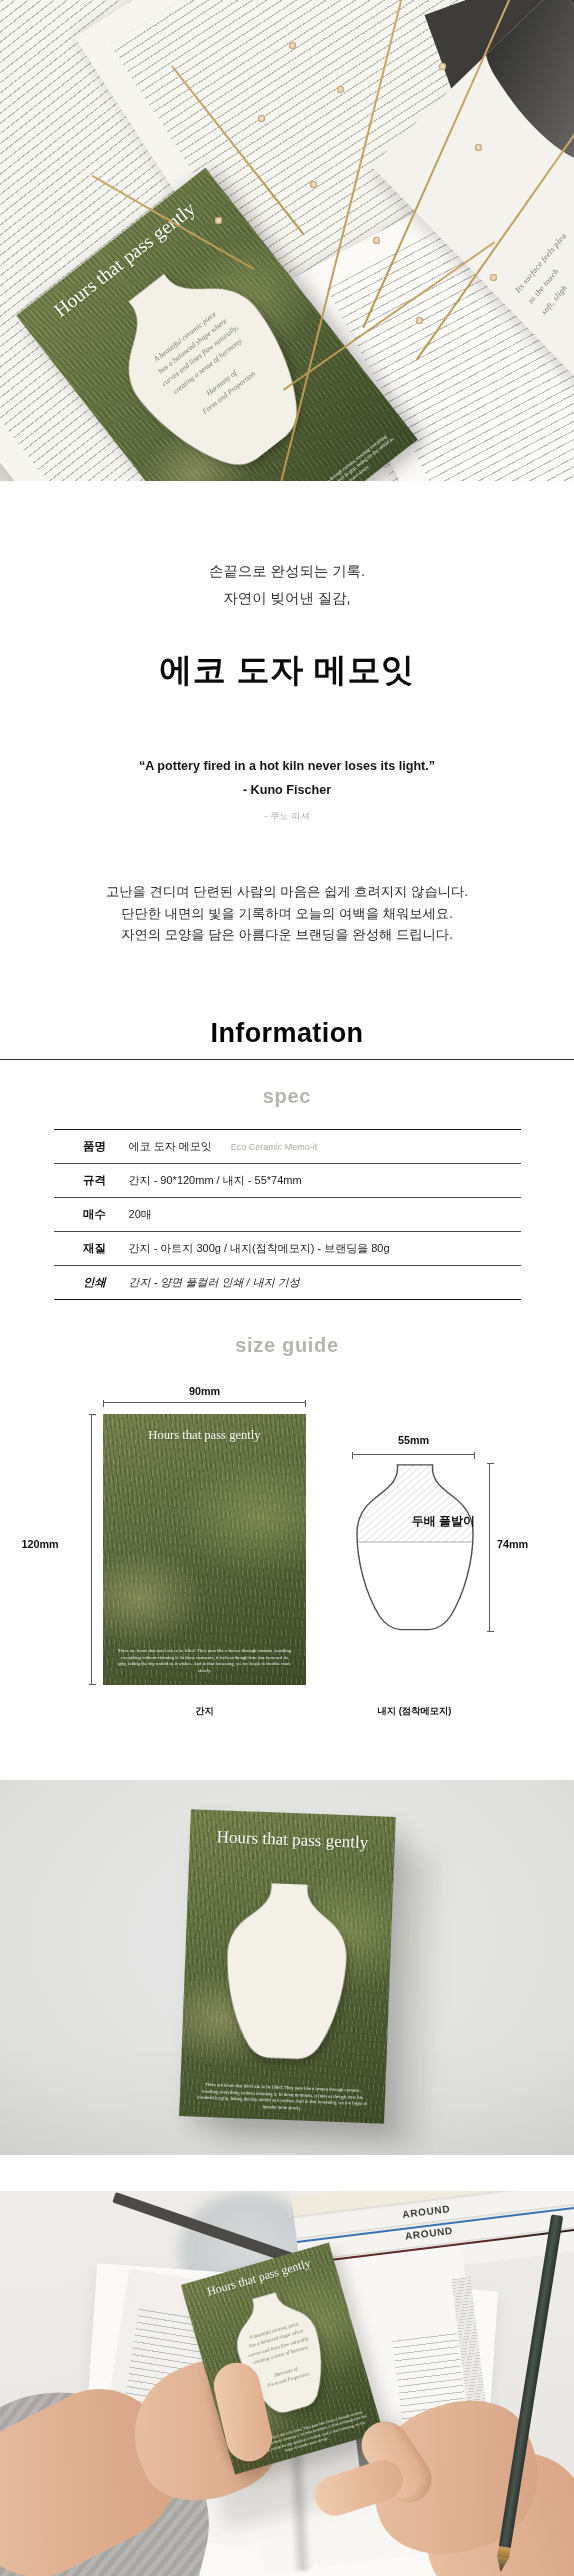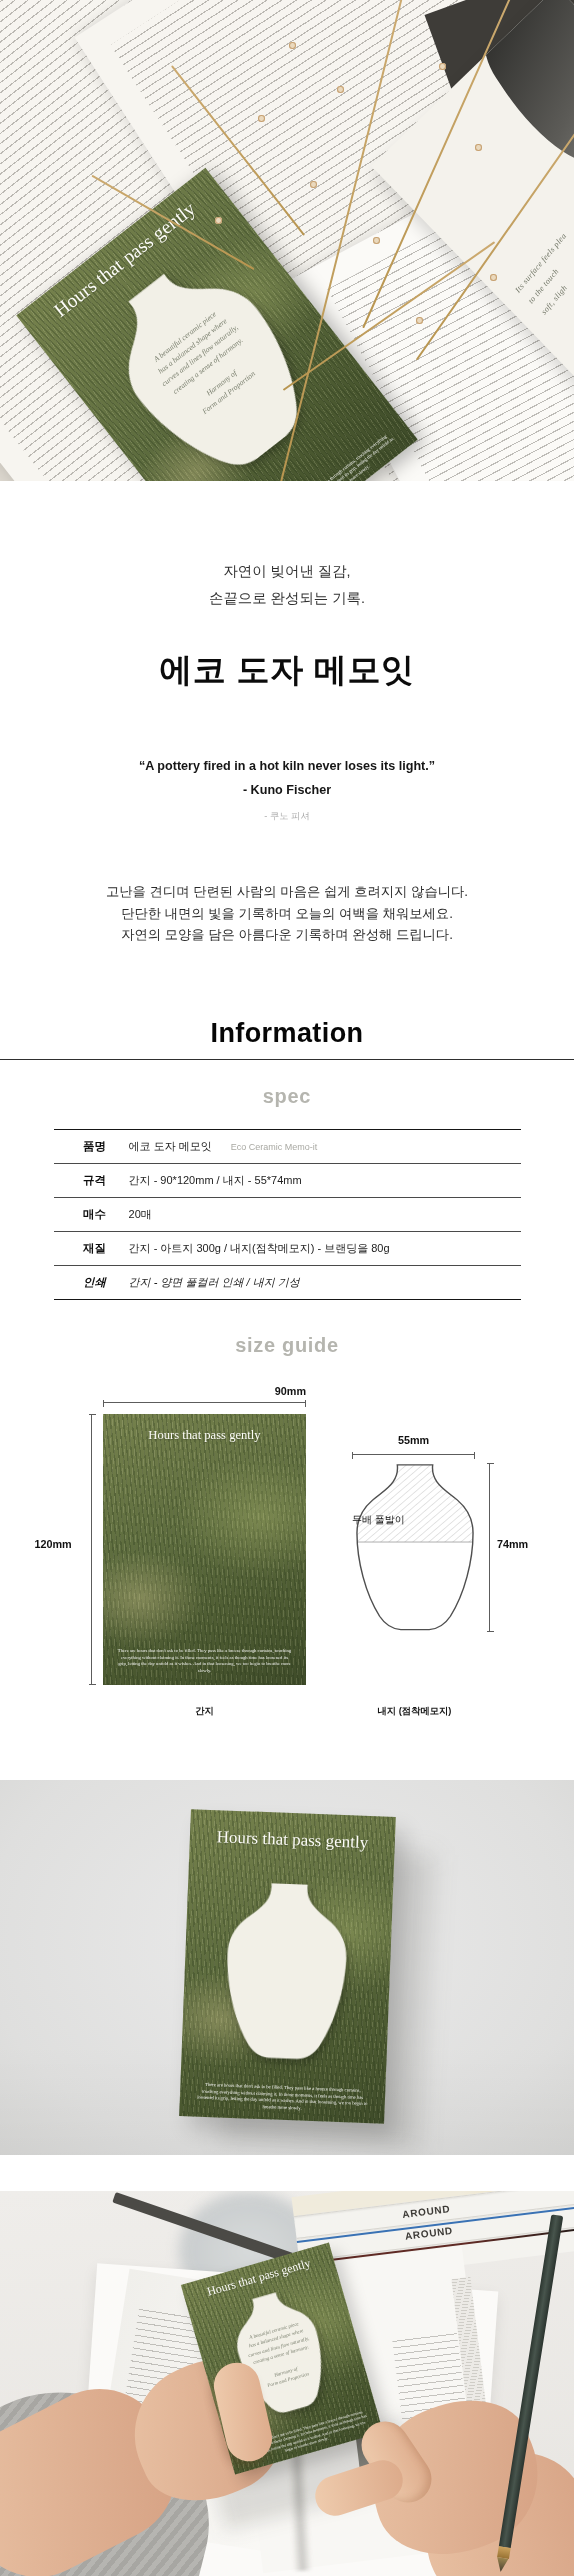--- a/index.html
+++ b/index.html
@@ -75,22 +75,22 @@
   .dim-lbl{position:absolute;font-size:10.8px;font-weight:700;color:#111;}
   .dim-h{position:absolute;height:0;border-top:0.7px solid #5c5c5c;}
   .dim-h::before,.dim-h::after{content:"";position:absolute;top:-2.9px;width:0.7px;height:6.5px;background:#5c5c5c;}
   .dim-h::before{left:0;} .dim-h::after{right:0;}
   .dim-v{position:absolute;width:0;border-left:0.7px solid #5c5c5c;}
   .dim-v::before,.dim-v::after{content:"";position:absolute;left:-2.9px;width:6.5px;height:0.7px;background:#5c5c5c;}
   .dim-v::before{top:0;} .dim-v::after{bottom:0;}
   .sg-card{position:absolute;left:103px;top:32px;width:203px;height:271px;overflow:hidden;}
   .sg-card .card-title{top:14.4px;font-size:12.6px;}
   .sg-card .card-body{left:14.4px;right:14.4px;bottom:10px;font-size:4.7px;line-height:6.8px;}
-  .glue-lbl{position:absolute;left:352px;top:131px;width:123px;text-align:left;
-    font-size:10px;font-weight:400;color:#111;}
+  .glue-lbl{position:absolute;left:352px;top:131px;width:123px;text-align:right;
+    font-size:12px;font-weight:700;color:#111;}
   .caption{position:absolute;top:323px;font-size:9.3px;font-weight:700;color:#151515;text-align:center;}
 
   
   .p2{top:1780px;height:375px;background:
     linear-gradient(rgba(0,0,0,0) 70%,rgba(0,0,0,.035)),
     radial-gradient(445px 330px at 50% 42%,#eaeaea,#dfdfde 68%,#d5d5d3);}
   .p2-shadow{position:absolute;left:226px;top:68px;width:201px;height:298px;transform:rotate(3deg);
     background:rgba(60,60,54,.15);filter:blur(11.5px);}
   .p2-card{position:absolute;left:185px;top:33px;width:205px;height:307px;transform:rotate(2.2deg);
     overflow:hidden;box-shadow:10px 13px 21.5px rgba(0,0,0,.16);}
@@ -218,35 +218,35 @@
     <div class="bl" style="left:439px;top:63px"></div>
     <div class="bl" style="left:475px;top:144px"></div>
     <div class="bl" style="left:258px;top:115px"></div>
     <div class="bl" style="left:215px;top:217px"></div>
     <div class="bl" style="left:490px;top:274px"></div>
     <div class="bl" style="left:416px;top:317px"></div>
     <div class="bl" style="left:289px;top:42px"></div>
   </div>
 
   <div class="abs ctr tagline">
+    <div>손끝으로 완성되는 기록.</div>
     <div>자연이 빚어낸 질감,</div>
-    <div>손끝으로 완성되는 기록.</div>
   </div>
   <div class="abs ctr main-title">에코 도자 메모잇</div>
   <div class="abs ctr quote-en">
     <div>“A pottery fired in a hot kiln never loses its light.”</div>
     <div>- Kuno Fischer</div>
   </div>
   <div class="abs ctr quote-kr">
     <div>- 쿠노 피셔</div>
   </div>
   <div class="abs ctr paragraph">
     <div>고난을 견디며 단련된 사람의 마음은 쉽게 흐려지지 않습니다.</div>
     <div>단단한 내면의 빛을 기록하며 오늘의 여백을 채워보세요.</div>
-    <div>자연의 모양을 담은 아름다운 기록하며 완성해 드립니다.</div>
+    <div>자연의 모양을 담은 아름다운 브랜딩을 완성해 드립니다.</div>
   </div>
 
   <div class="abs ctr info-h">Information</div>
   <div class="abs info-rule"></div>
   <div class="abs ctr gray-h spec-h">spec</div>
 
   <div class="abs spec-table">
     <div class="srow">
       <span class="sl">품명</span>
       <span class="sv">에코 도자 메모잇</span>
@@ -266,24 +266,24 @@
     </div>
     <div class="srow">
       <span class="sl">인쇄</span>
       <span class="sv">간지 - 양면 풀컬러 인쇄 / 내지 기성</span>
     </div>
   </div>
 
   <div class="abs ctr gray-h sg-h">size guide</div>
 
   <div class="sec diagram">
-    <div class="dim-lbl" style="left:103px;top:2.9px;width:203px;text-align:right">90mm</div>
+    <div class="dim-lbl" style="left:103px;top:2.9px;width:203px;text-align:center">90mm</div>
     <div class="dim-h" style="left:103px;top:20px;width:203px"></div>
     <div class="dim-v" style="left:91px;top:32px;height:271px"></div>
-    <div class="dim-lbl" style="left:21.5px;top:156px;width:63px;text-align:center">120mm</div>
+    <div class="dim-lbl" style="left:21.5px;top:156px;width:63px;text-align:left">120mm</div>
 
     <div class="sg-card grass">
       <div class="card-title">Hours that pass gently</div>
       <div class="card-body">There are hours that don't ask to be filled. They pass like a breeze through curtains, touching everything without claiming it. In those moments, it feels as though time has loosened its grip, letting the day unfold as it wishes. And in that loosening, we too begin to breathe more slowly.</div>
     </div>
     <div class="caption" style="left:103px;width:203px">간지</div>
 
     <div class="dim-lbl" style="left:352px;top:52px;width:123px;text-align:center">55mm</div>
     <div class="dim-h" style="left:352px;top:72px;width:123px"></div>
     <svg style="position:absolute;left:352px;top:81px" width="126" height="169" viewBox="0 0 178 278" preserveAspectRatio="none">

